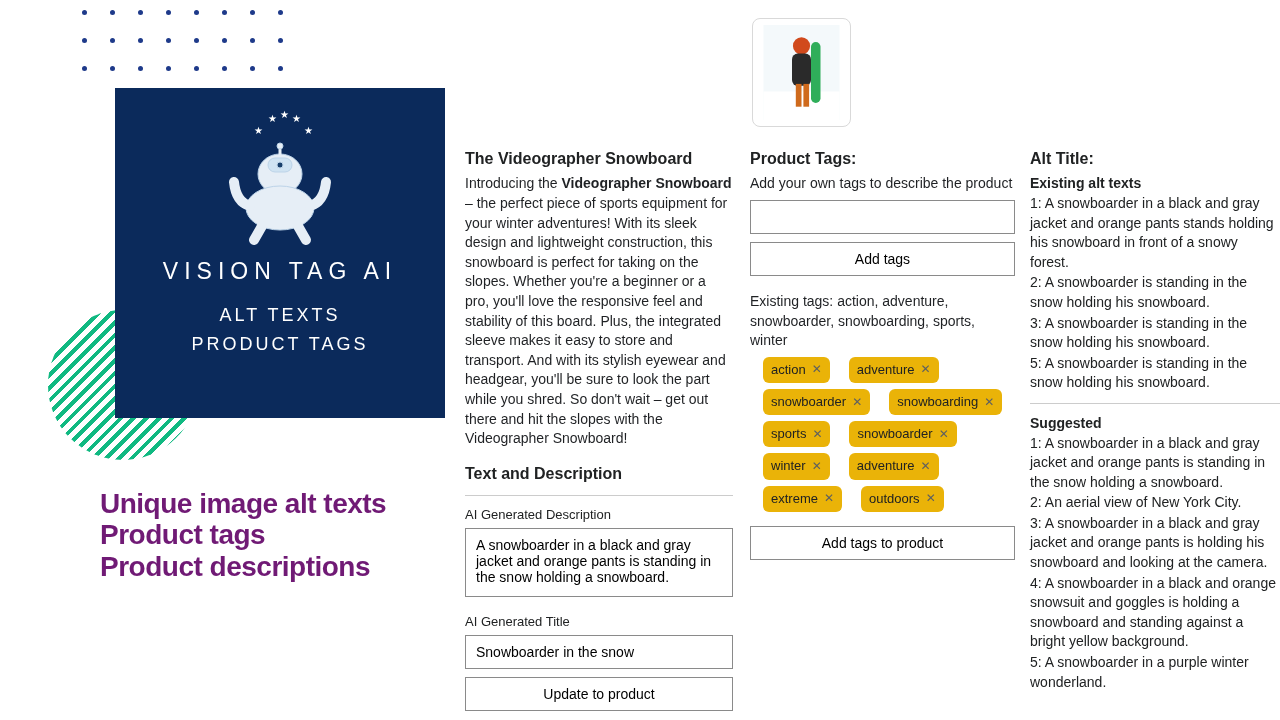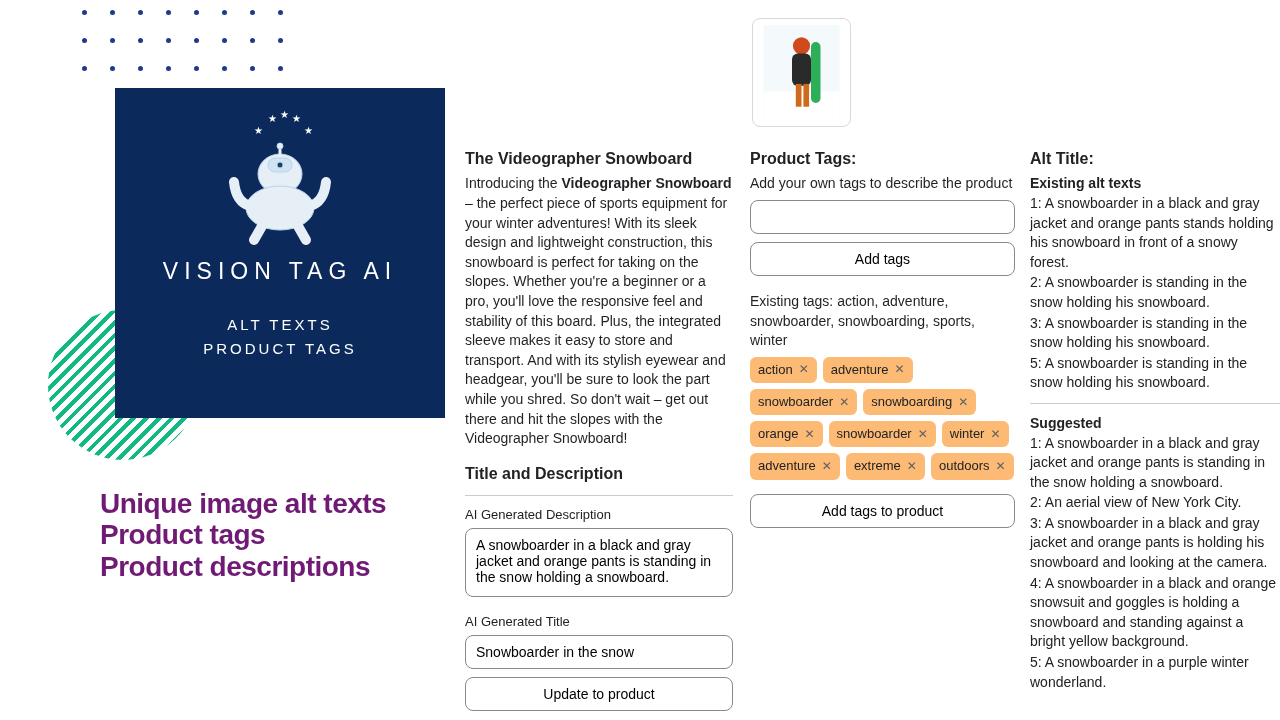--- a/index.html
+++ b/index.html
@@ -41,21 +41,21 @@
   display: flex;
   flex-direction: column;
   align-items: center;
   z-index: 1;
   padding-top: 20px;
 }
 .robot {
   width: 120px; height: 140px; position: relative;
 }
 .logo-title { letter-spacing: 6px; font-weight: 400; font-size: 23px; margin-top: 10px; }
-.logo-sub { letter-spacing: 3px; font-size: 15px; margin-top: 28px; line-height: 1.6; text-align:center; }
+.logo-sub { letter-spacing: 3px; font-size: 18px; margin-top: 16px; line-height: 1.6; text-align:center; }
 .headlines {
   position: absolute;
   top: 488px; left: 100px;
   font-family: Impact, "Arial Black", sans-serif;
   font-weight: 700;
   color: #701a75;
   font-size: 28px;
   line-height: 1.12;
   letter-spacing: -0.5px;
 }
@@ -79,42 +79,42 @@
   background:#fff;
 }
 .product-thumb svg { width: 100%; height: 100%; }
 h3.section { font-size: 16px; font-weight: 700; margin-bottom: 4px; }
 h4.sub { font-size: 14px; font-weight: 700; margin-top: 10px; }
 .desc { font-size: 14px; color:#1f2124; }
 .desc strong { font-weight:700; }
 .input, .btn, textarea {
   width: 100%;
   border: 1px solid #8a8a8a;
-  border-radius: 8px;
+  border-radius: 0;
   padding: 8px 10px;
   font-size: 14px;
   background:#fff;
   font-family: inherit;
 }
 textarea { resize:none; }
 .btn {
   text-align:center;
   background:#fff;
   margin-top:8px;
   cursor:pointer;
 }
 .hr { border:none; border-top:1px solid #ccc; margin: 10px 0 8px; }
 .hint { font-size: 14px; color:#1f2124; margin-bottom:6px; }
 .tags { display:flex; flex-wrap:wrap; gap:6px; margin-top:6px; }
 .tag {
-  background:#fdba74;
+  background:#eab308;
   border-radius:6px;
   padding:4px 8px;
   font-size:13px;
-  display:inline-flex; align-items:center; gap:6px;
+  display:inline-flex; align-items:center; gap:6px;margin-left:13px;
 }
 .tag .x { font-size:12px; color:#5c5f62; cursor:pointer; }
 .alt-list li { font-size:14px; margin-bottom:1px; list-style:none; }
 .label { font-size:13px; margin-bottom:4px; display:block; margin-top: 10px;}
 </style>
 </head>
 <body>
 
 <div class="dots">
     <span></span>
@@ -191,21 +191,21 @@
     <rect x="34" y="62" width="6" height="24" fill="#cf6a1c"></rect>
     <rect x="42" y="62" width="6" height="24" fill="#cf6a1c"></rect>
   </svg>
 </div>
 
 <div class="col col1">
   <h3 class="section">The Videographer Snowboard</h3>
   <p class="desc">
     <span>Introducing the </span><strong>Videographer Snowboard</strong><span> – the perfect piece of sports equipment for your winter adventures! With its sleek design and lightweight construction, this snowboard is perfect for taking on the slopes. Whether you're a beginner or a pro, you'll love the responsive feel and stability of this board. Plus, the integrated sleeve makes it easy to store and transport. And with its stylish eyewear and headgear, you'll be sure to look the part while you shred. So don't wait – get out there and hit the slopes with the Videographer Snowboard!</span>
   </p>
-  <h3 class="section" style="margin-top:14px">Title and Description</h3>
+  <h3 class="section" style="margin-top:14px">Text and Description</h3>
   <hr class="hr">
   <span class="label">AI Generated Description</span>
   <textarea class="input" rows="3" style="height: 69px;">A snowboarder in a black and gray jacket and orange pants is standing in the snow holding a snowboard.</textarea>
   <span class="label">AI Generated Title</span>
   <input class="input" value="Snowboarder in the snow" style="">
   <button class="btn">Update to product</button>
 </div>
 
 <div class="col col2">
   <h3 class="section">Product Tags:</h3>
@@ -225,21 +225,21 @@
       </span>
       <span class="tag">
         <span>snowboarder</span>
         <span class="x">✕</span>
       </span>
       <span class="tag">
         <span>snowboarding</span>
         <span class="x">✕</span>
       </span>
       <span class="tag">
-        <span>orange</span>
+        <span>sports</span>
         <span class="x">✕</span>
       </span>
       <span class="tag">
         <span>snowboarder</span>
         <span class="x">✕</span>
       </span>
       <span class="tag">
         <span>winter</span>
         <span class="x">✕</span>
       </span>

